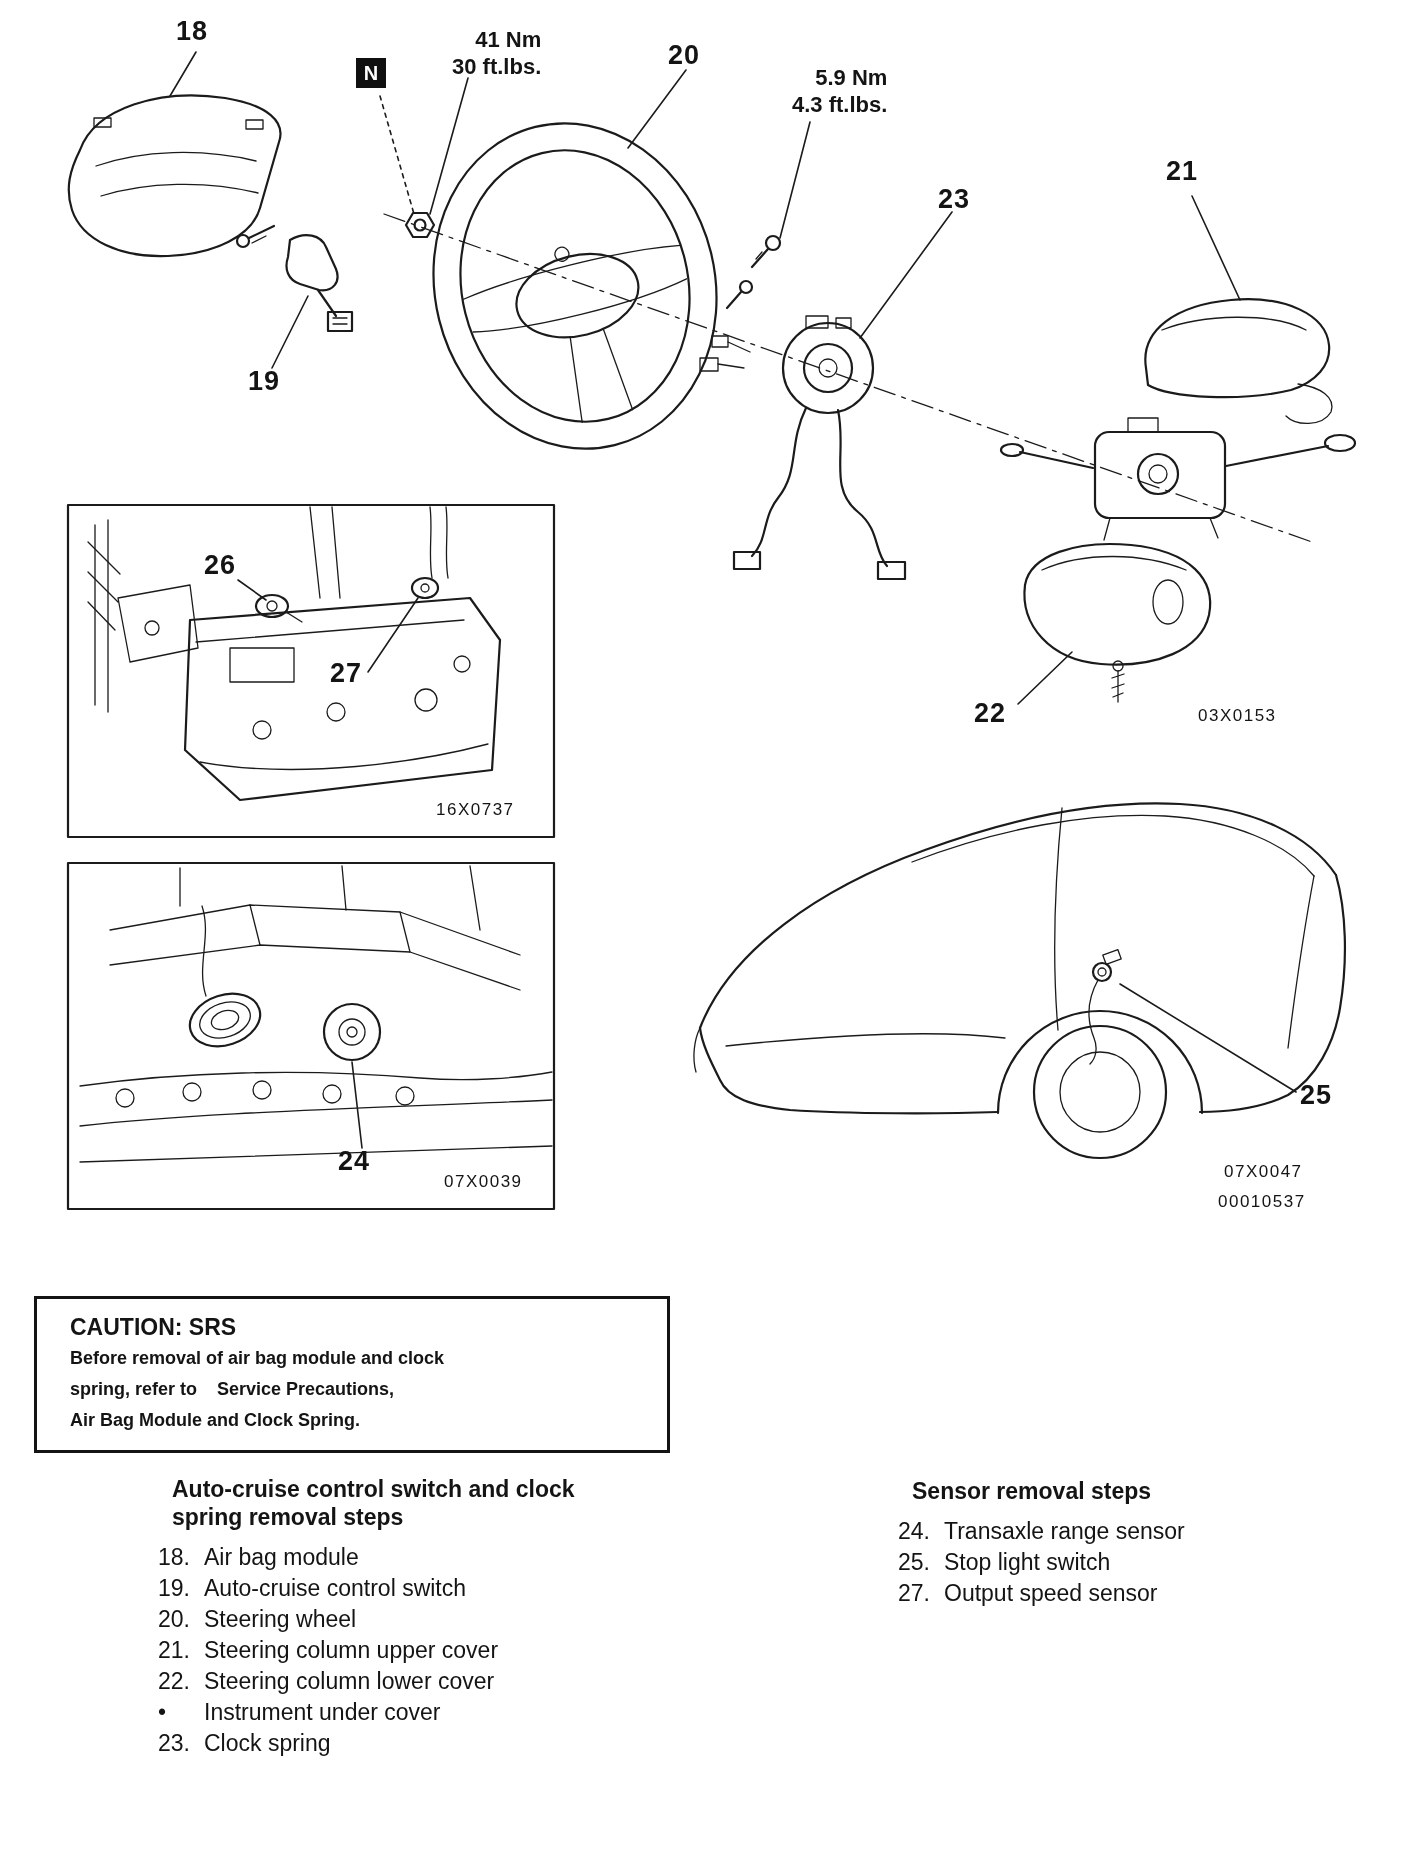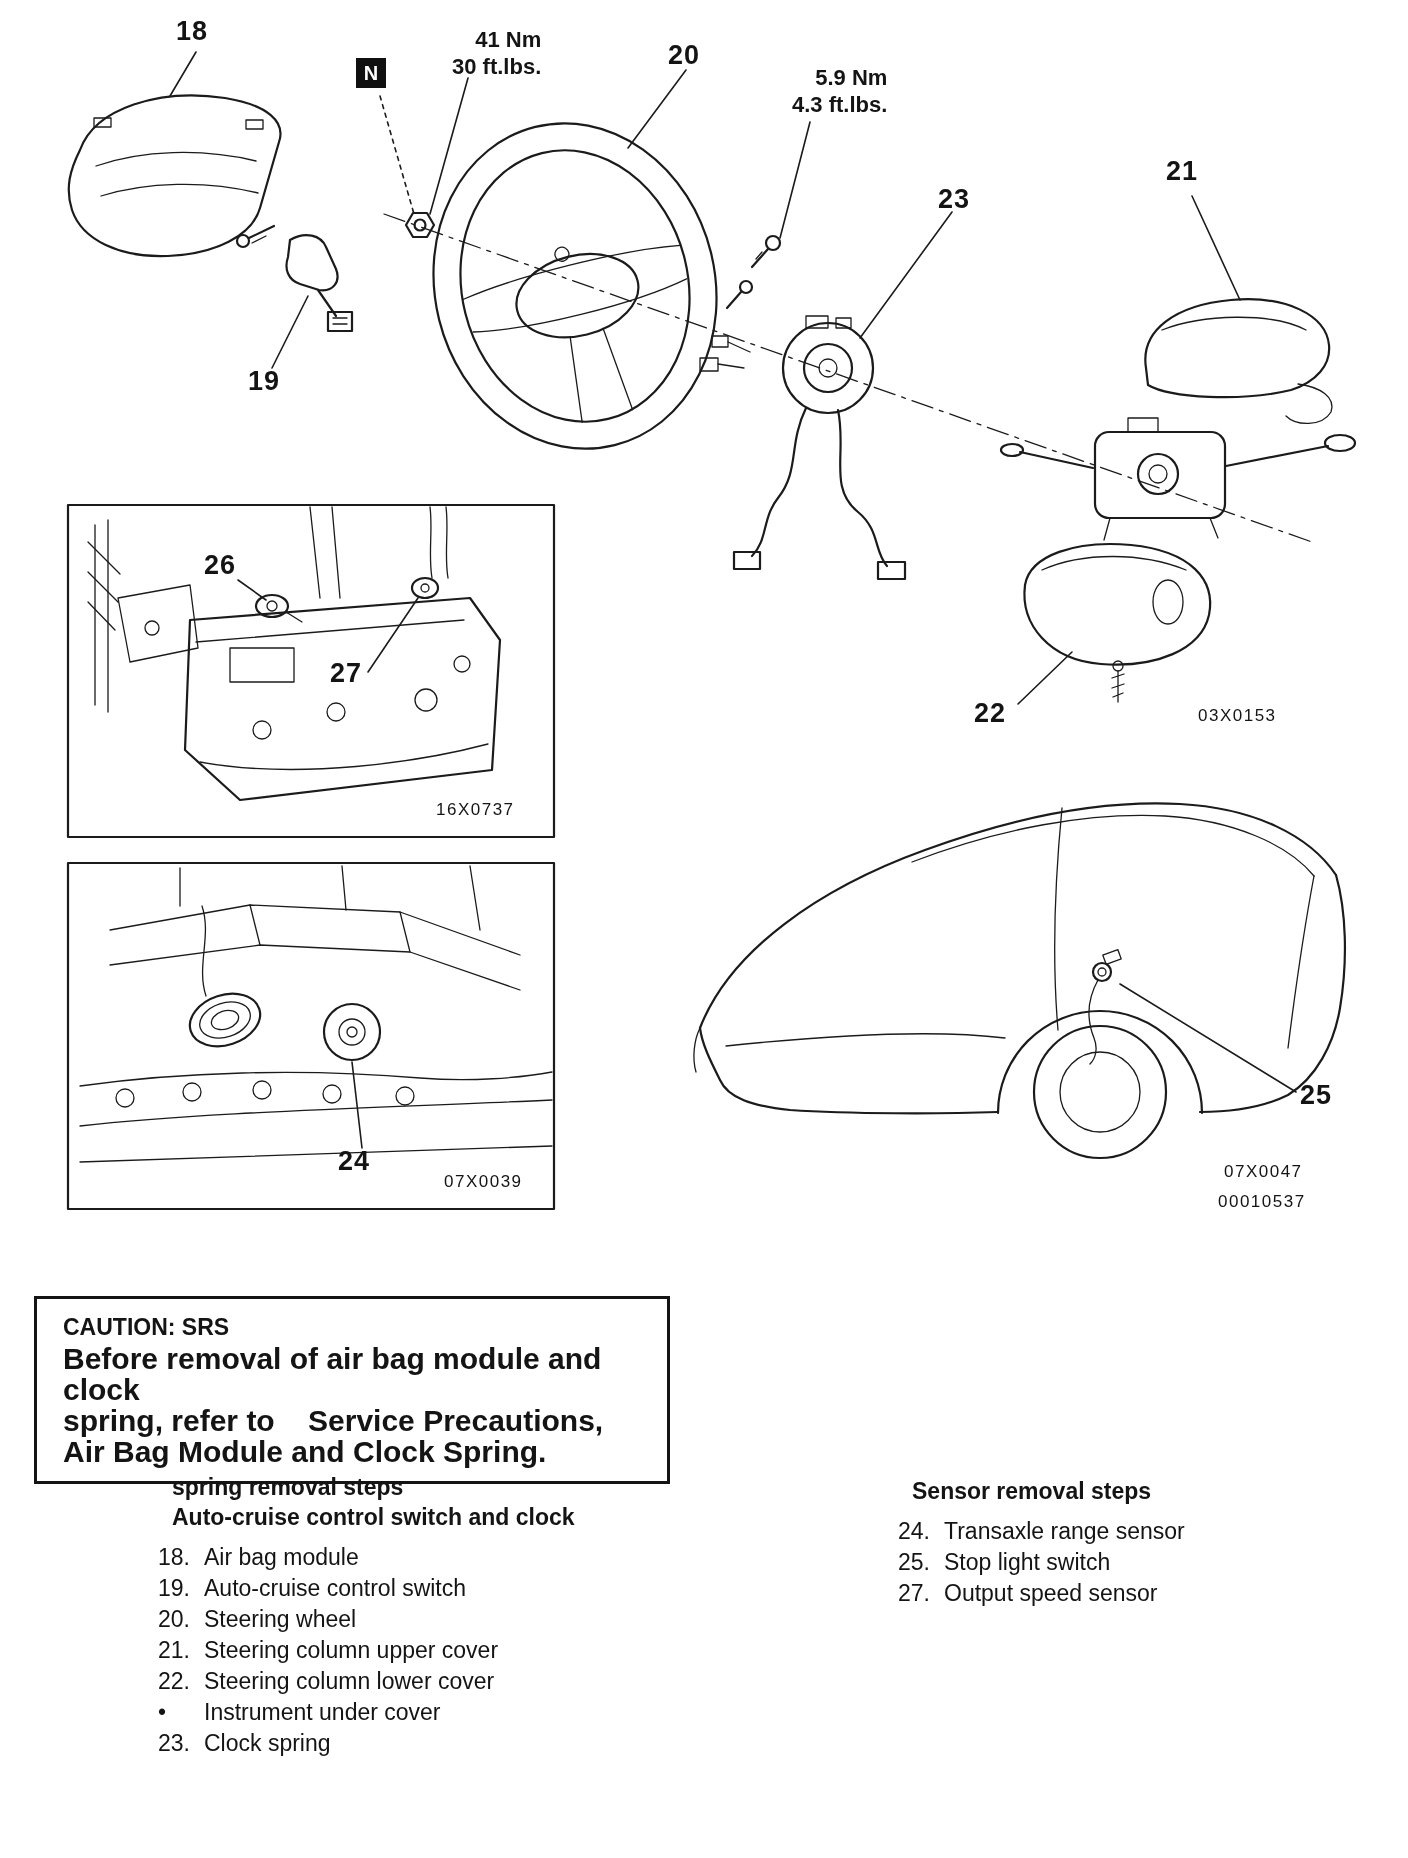--- a/index.html
+++ b/index.html
@@ -14,24 +14,24 @@
   svg.art .lead { stroke-width:1.6; }
   .callout { position:absolute; font-size:27px; font-weight:bold; letter-spacing:1px; }
   .torque { position:absolute; font-size:22px; font-weight:bold; line-height:27px;text-align:right; }
   .figcode { position:absolute; font-size:17px; font-weight:normal; letter-spacing:1.5px; }
   .nbox {
     position:absolute; width:30px; height:30px; background:#101010; color:#ffffff;
     font-size:20px; font-weight:bold; display:flex; align-items:center; justify-content:center;
   }
   .caution {
     position:absolute; left:34px; top:1296px; width:636px;
-    border:3px solid #141414; padding:12px 26px 14px; background:#ffffff;
+    border:3px solid #141414; padding:12px 33px 14px; background:#ffffff;
   }
   .caution .c-title { font-size:23px; font-weight:bold; line-height:32px; }
-  .caution .c-line  { font-size:30px; font-weight:bold; line-height:31px; white-space:pre-wrap; }
+  .caution .c-line  { font-size:18px; font-weight:bold; line-height:31px; white-space:pre-wrap; }
   .steps { position:absolute; }
   .steps .s-title { font-size:23px; font-weight:bold; line-height:30px; margin-left:14px; }
   .steps .s-items { margin-top:10px; }
   .step { display:flex; font-size:23px; line-height:31px; }
   .step .num { width:46px; flex:none; }
 </style>
 </head>
 <body>
 
 <div class="page">
@@ -236,22 +236,22 @@
   <div class="figcode" style="left:1218px;top:1192px">00010537</div>
 
   <div class="caution">
     <div class="c-title">CAUTION: SRS</div>
     <div class="c-line">Before removal of air bag module and clock</div>
     <div class="c-line">spring, refer to    Service Precautions,</div>
     <div class="c-line">Air Bag Module and Clock Spring.</div>
   </div>
 
   <div class="steps" style="left:158px;top:1474px;width:560px">
+    <div class="s-title">Auto-cruise control switch and clock</div>
     <div class="s-title" style="margin-top:-2px">spring removal steps</div>
-    <div class="s-title">Auto-cruise control switch and clock</div>
     <div class="s-items">
       <div class="step">
           <span class="num">18.</span>
           <span>Air bag module</span>
         </div>
       <div class="step">
           <span class="num">19.</span>
           <span>Auto-cruise control switch</span>
         </div>
       <div class="step">

